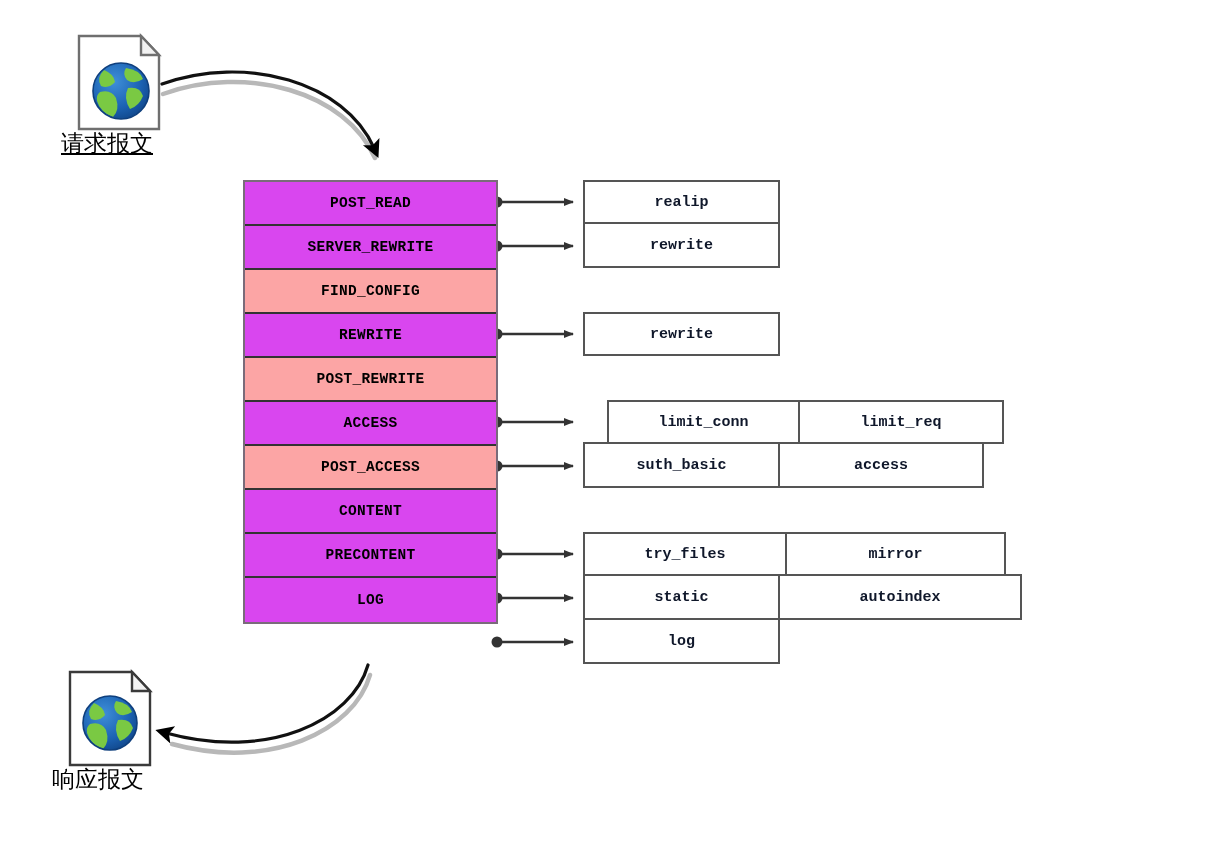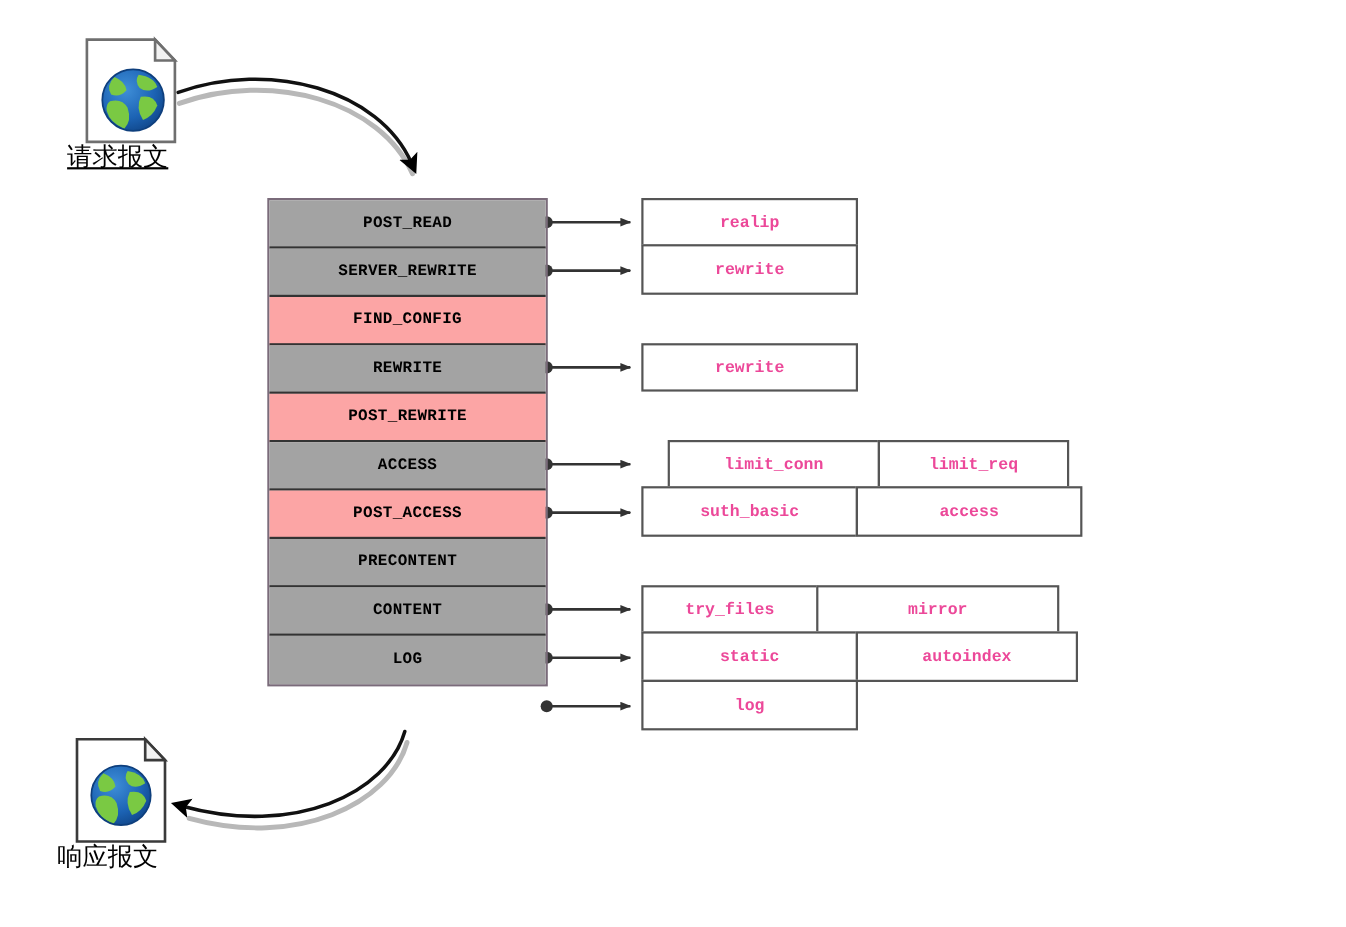--- a/index.html
+++ b/index.html
@@ -55,21 +55,21 @@
   .phase-row {
     height: 44px;
     box-sizing: border-box;
     border-bottom: 2px solid #333333;
     display: flex;
     align-items: center;
     justify-content: center;
     position: relative;
   }
   .phase-row:last-child { border-bottom: none; }
-  .phase-row.green  { background: #a3a3a3; }
+  .phase-row.green  { background: #d946ef; }
   .phase-row.orange { background: #fca5a5; }
   .phase-label {
     font-family: "Liberation Mono", "DejaVu Sans Mono", monospace;
     font-size: 14.5px;
     font-weight: 700;
     color: #000000;
     letter-spacing: 0.3px;
     white-space: nowrap;
   }
 
@@ -93,21 +93,21 @@
     justify-content: center;
     margin-top: -2px;
     margin-left: -2px;
   }
   .mod-row:first-child .mod-cell { margin-top: 0; }
   .mod-row .mod-cell:first-child { margin-left: 0; }
   .mod-label {
     font-family: "Liberation Mono", "DejaVu Sans Mono", monospace;
     font-size: 15px;
     font-weight: 700;
-    color: #ec4899;
+    color: #0f172a;
     white-space: nowrap;
   }
 </style>
 </head>
 <body>
 
 <svg id="canvas" viewBox="0 0 1224 843">
   <defs>
     <marker id="arrowSmall" markerWidth="10" markerHeight="10" refX="9" refY="4" orient="auto" markerUnits="userSpaceOnUse">
       <path d="M0,0 L10,4 L0,8 z" fill="#333333"></path>
@@ -231,24 +231,24 @@
     <div class="phase-row orange">
       <span class="phase-label">POST_REWRITE</span>
     </div>
     <div class="phase-row green">
       <span class="phase-label">ACCESS</span>
     </div>
     <div class="phase-row orange">
       <span class="phase-label">POST_ACCESS</span>
     </div>
     <div class="phase-row green">
+      <span class="phase-label">CONTENT</span>
+    </div>
+    <div class="phase-row green">
       <span class="phase-label">PRECONTENT</span>
-    </div>
-    <div class="phase-row green">
-      <span class="phase-label">CONTENT</span>
     </div>
     <div class="phase-row green">
       <span class="phase-label">LOG</span>
     </div>
   </div>
 
 <div class="mod-group" style="left:583px; top:180px;">
     <div class="mod-row">
       <div class="mod-cell" style="width: 197px;">
         <span class="mod-label">realip</span>
@@ -265,47 +265,47 @@
       <div class="mod-cell" style="width: 197px;">
         <span class="mod-label">rewrite</span>
       </div>
     </div>
   </div>
 <div class="mod-group" style="left:583px; top:400px;">
     <div class="mod-row">
       <div class="mod-cell" style="width: 193px; margin-left: 24px;">
         <span class="mod-label">limit_conn</span>
       </div>
-      <div class="mod-cell" style="width: 174px;">
+      <div class="mod-cell" style="width: 206px;">
         <span class="mod-label">limit_req</span>
       </div>
     </div>
     <div class="mod-row">
       <div class="mod-cell" style="width: 197px;">
         <span class="mod-label">suth_basic</span>
       </div>
       <div class="mod-cell" style="width: 206px;">
         <span class="mod-label">access</span>
       </div>
     </div>
   </div>
 <div class="mod-group" style="left:583px; top:532px;">
     <div class="mod-row">
-      <div class="mod-cell" style="width: 161px;">
+      <div class="mod-cell" style="width: 204px;">
         <span class="mod-label">try_files</span>
       </div>
       <div class="mod-cell" style="width: 221px; align-items: center;">
         <span class="mod-label">mirror</span>
       </div>
     </div>
     <div class="mod-row">
       <div class="mod-cell" style="width: 197px;">
         <span class="mod-label">static</span>
       </div>
-      <div class="mod-cell" style="width: 202px;">
+      <div class="mod-cell" style="width: 244px;">
         <span class="mod-label">autoindex</span>
       </div>
     </div>
     <div class="mod-row">
       <div class="mod-cell" style="width: 197px;">
         <span class="mod-label">log</span>
       </div>
     </div>
   </div>
 

